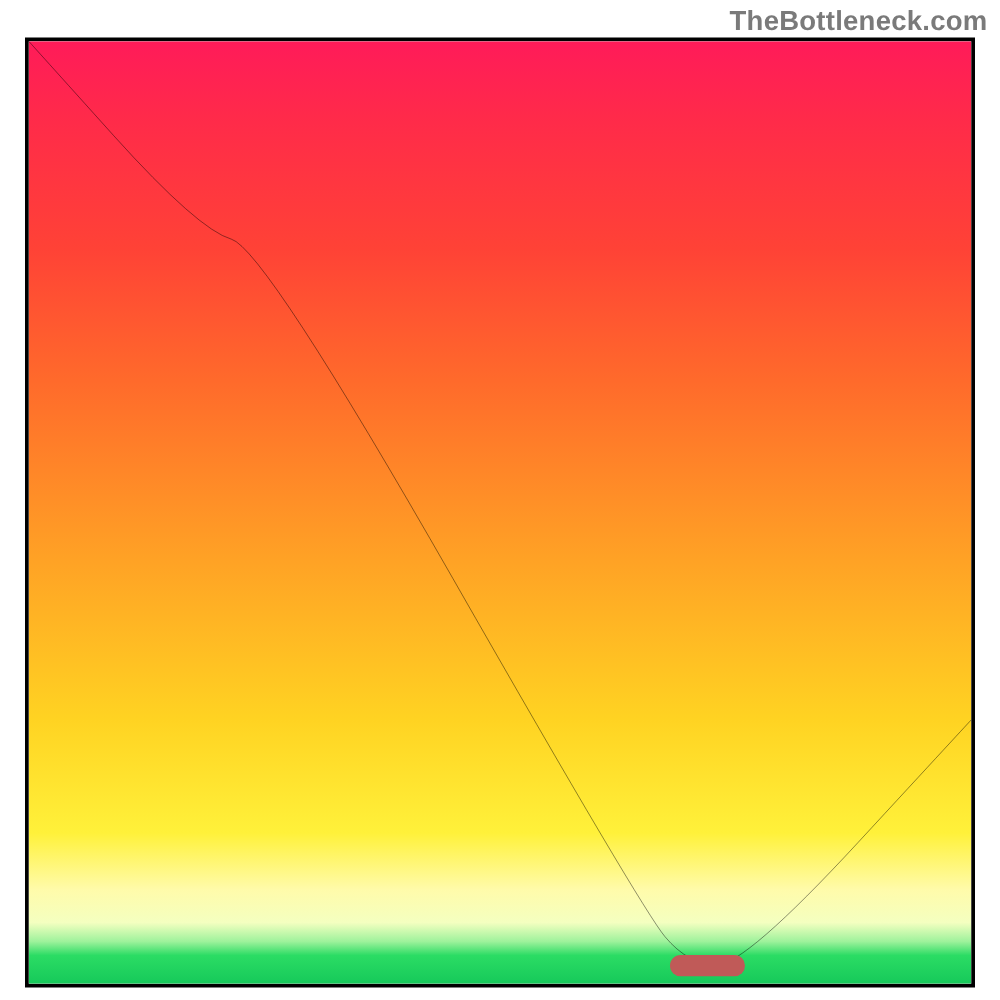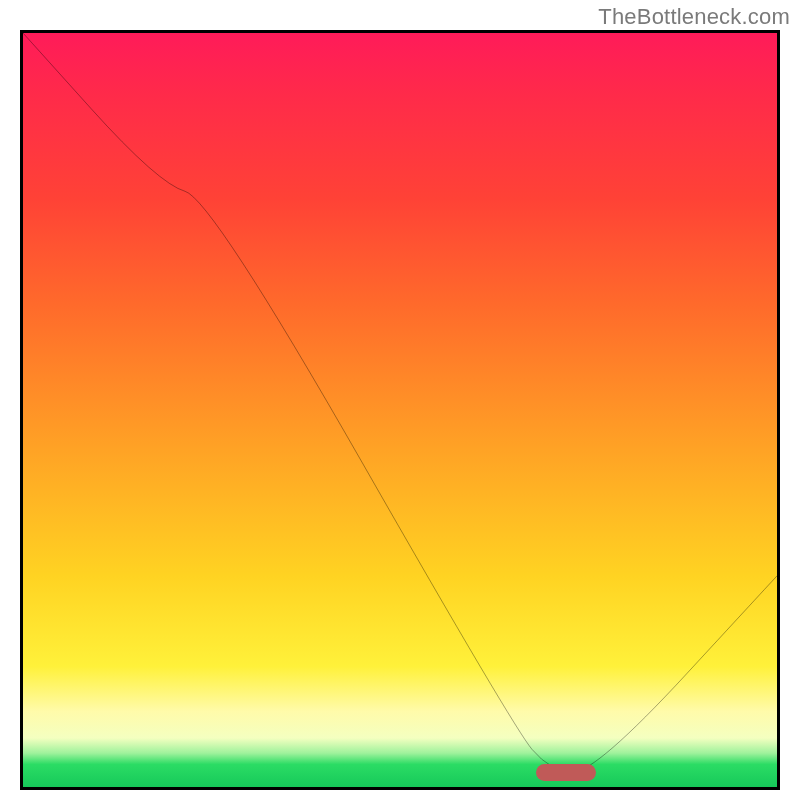--- a/index.html
+++ b/index.html
@@ -13,21 +13,21 @@
   .frame {
     position: relative;
     width: 800px;
     height: 800px;
   }
   .attribution {
     position: absolute;
     top: 4px;
     right: 10px;
     font-size: 22px;
-    font-weight: 400;
+    font-weight: 700;
     color: #7a7a7a;
     letter-spacing: 0.2px;
     z-index: 10;
   }
   .plot {
     position: absolute;
     left: 20px;
     top: 30px;
     width: 760px;
     height: 760px;

